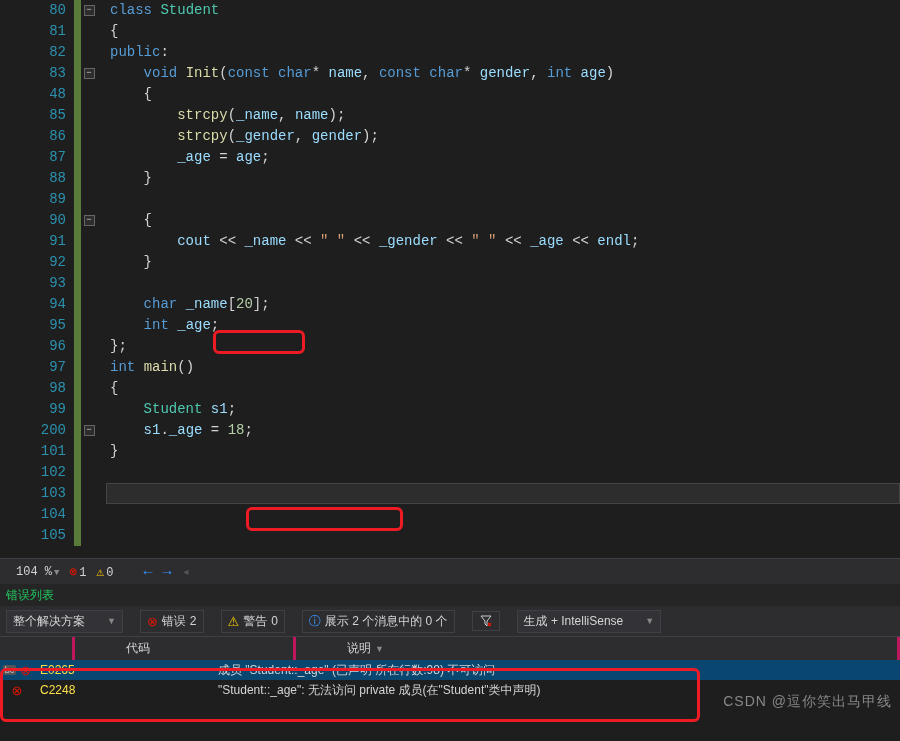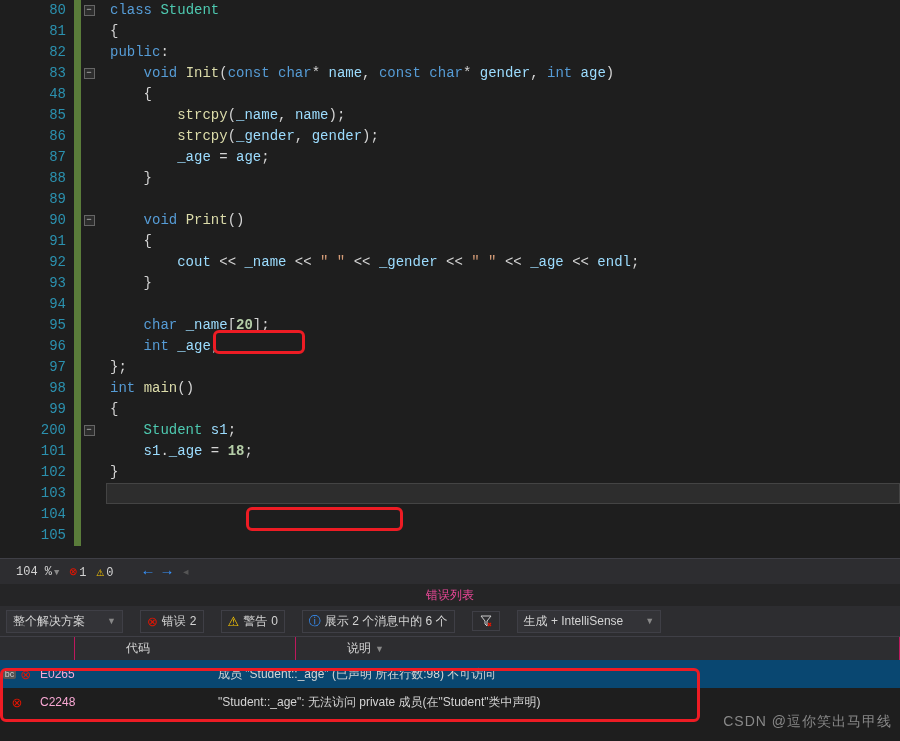--- a/index.html
+++ b/index.html
@@ -48,21 +48,21 @@
   line-height: 9px;
   text-align: center;
 }
 .code-lines { flex: 1; position: relative; margin-left: 9px; }
 .code-lines .ln { height: 21px; line-height: 21px; white-space: pre; padding-left: 4px; }
 .kw { color: #569cd6; }
 .ty { color: #4ec9b0; }
 .fn { color: #dcdcaa; }
 .var { color: #9cdcfe; }
 .str { color: #d69d78; }
-.num { color: #b5cea8; font-weight: bold; }
+.num { color: #b5cea8; }
 .plain { color: #d4d4d4; }
 .line-highlight {
   position: absolute;
   left: 0; right: 0;
   top: 483px;
   height: 21px;
   background: rgba(60,60,60,0.5);
   border: 1px solid #444;
   z-index: 0;
 }
@@ -91,25 +91,24 @@
 .dd-icon { color: #888; font-size: 9px; margin-left: 2px; }
 .err-ico { color: #e51400; font-size: 13px; }
 .warn-ico { color: #ffcc00; font-size: 13px; }
 .cnt { color: #d4d4d4; font-size: 12px; margin-left: 2px; }
 .arrow { color: #3794ff; font-size: 15px; cursor: pointer; }
 .sep { color: #555; }
 
 .panel-header {
   height: 22px;
   background: #252526;
-  color: #ec4899;
+  color: #22c55e;
   font-size: 12px;
   font-family: 'Microsoft YaHei', sans-serif;
   padding: 3px 6px;
-  text-align: center;
 }
 .toolbar {
   height: 30px;
   background: #2d2d30;
   display: flex;
   align-items: center;
   padding: 0 6px;
   gap: 17px;
   font-family: 'Microsoft YaHei', sans-serif;
   font-size: 12px;
@@ -133,43 +132,43 @@
 .filter-ico { color: #d4d4d4; width: 14px; height: 14px; display: inline-flex; align-items: center; justify-content: center; }
 
 .table-header {
   height: 24px;
   background: #2d2d30;
   display: flex;
   border-top: 1px solid #3f3f46;
   font-family: 'Microsoft YaHei', sans-serif;
   font-size: 12px;
 }
-.th { border-right: 1px solid #be185d; padding: 3px 8px; display: flex; align-items: center; gap: 4px; margin-left: 43px; }
+.th { border-right: 3px solid #be185d; padding: 3px 8px; display: flex; align-items: center; gap: 4px; margin-left: 43px; }
 .th1 { width: 32px; }
 .th2 { width: 178px; }
 .th3 { flex: 1; }
 .sort-ico { color: #888; font-size: 9px; }
 
 .error-rows { font-family: 'Microsoft YaHei', sans-serif; font-size: 12px; }
 .row {
-  height: 28px;
+  height: 20px;
   display: flex;
   align-items: center;
   padding-left: 2px;
 }
 .row.sel { background: #094771; }
 .cell-ico { width: 30px; display: flex; align-items: center; justify-content: center; }
-.cell-code { width: 178px; padding-left: 8px; color: #f9a8d4; }
+.cell-code { width: 178px; padding-left: 8px; color: #fde047; }
 .cell-desc { flex: 1; padding-left: 8px; color: #d4d4d4; }
 .abbr-ico { font-size: 9px; color: #ccc; background: #555; padding: 0 2px; border-radius: 2px; margin-right: 4px; }
 
 .watermark {
   position: absolute;
   right: 8px;
-  bottom: 10px;
+  bottom: 30px;
   color: #888;
   font-size: 14px;
   font-family: 'Microsoft YaHei', sans-serif;
   z-index: 5;
   letter-spacing: 1px;
 }
 .watermark .c { font-family: Arial; }
 </style>
 </head>
 <body>
@@ -272,21 +271,20 @@
     <div class="ln"><span class="kw">class</span><span> </span><span class="ty">Student</span></div>
     <div class="ln"><span class="plain">{</span></div>
     <div class="ln"><span class="kw">public</span><span class="plain">:</span></div>
     <div class="ln"><span>    </span><span class="kw">void</span><span> </span><span class="fn">Init</span><span>(</span><span class="kw">const</span><span> </span><span class="kw">char</span><span>* </span><span class="var">name</span><span>, </span><span class="kw">const</span><span> </span><span class="kw">char</span><span>* </span><span class="var">gender</span><span>, </span><span class="kw">int</span><span> </span><span class="var">age</span><span>)</span></div>
     <div class="ln"><span class="plain">    {</span></div>
     <div class="ln"><span>        </span><span class="fn">strcpy</span><span>(</span><span class="var">_name</span><span>, </span><span class="var">name</span><span>);</span></div>
     <div class="ln"><span>        </span><span class="fn">strcpy</span><span>(</span><span class="var">_gender</span><span>, </span><span class="var">gender</span><span>);</span></div>
     <div class="ln"><span>        </span><span class="var">_age</span><span> = </span><span class="var">age</span><span>;</span></div>
     <div class="ln"><span class="plain">    }</span></div>
     <div class="ln"></div>
-    <div class="ln"><span>    </span><span class="kw">void</span><span> </span><span class="fn">Print</span><span>()</span></div>
     <div class="ln"><span class="plain">    {</span></div>
     <div class="ln"><span>        </span><span class="var">cout</span><span> &lt;&lt; </span><span class="var">_name</span><span> &lt;&lt; </span><span class="str">" "</span><span> &lt;&lt; </span><span class="var">_gender</span><span> &lt;&lt; </span><span class="str">" "</span><span> &lt;&lt; </span><span class="var">_age</span><span> &lt;&lt; </span><span class="var">endl</span><span>;</span></div>
     <div class="ln"><span class="plain">    }</span></div>
     <div class="ln"></div>
     <div class="ln"><span>    </span><span class="kw">char</span><span> </span><span class="var">_name</span><span>[</span><span class="num">20</span><span>];</span></div>
     <div class="ln"><span>    </span><span class="kw">int</span><span> </span><span class="var">_age</span><span>;</span></div>
     <div class="ln"><span class="plain">};</span></div>
     <div class="ln"><span class="kw">int</span><span> </span><span class="fn">main</span><span>()</span></div>
     <div class="ln"><span class="plain">{</span></div>
     <div class="ln"><span>    </span><span class="ty">Student</span><span> </span><span class="var">s1</span><span>;</span></div>
@@ -320,21 +318,21 @@
     <span>错误</span>
     <span>2</span>
   </span>
   <span class="btn">
     <span class="warn-ico">⚠</span>
     <span>警告</span>
     <span>0</span>
   </span>
   <span class="btn">
     <span class="info-ico">ⓘ</span>
-    <span>展示 2 个消息中的 6 个</span>
+    <span>展示 2 个消息中的 0 个</span>
   </span>
   <span class="btn">
     <span class="filter-ico">
       <svg width="12" height="12" viewBox="0 0 12 12">
           <path d="M1 1h10L7 6v5L5 9V6z" fill="none" stroke="#ccc" stroke-width="1"></path>
           <path d="M8 8l3 3M11 8l-3 3" stroke="#e51400" stroke-width="1.2"></path>
         </svg>
     </span>
   </span>
   <span class="dropdown">

